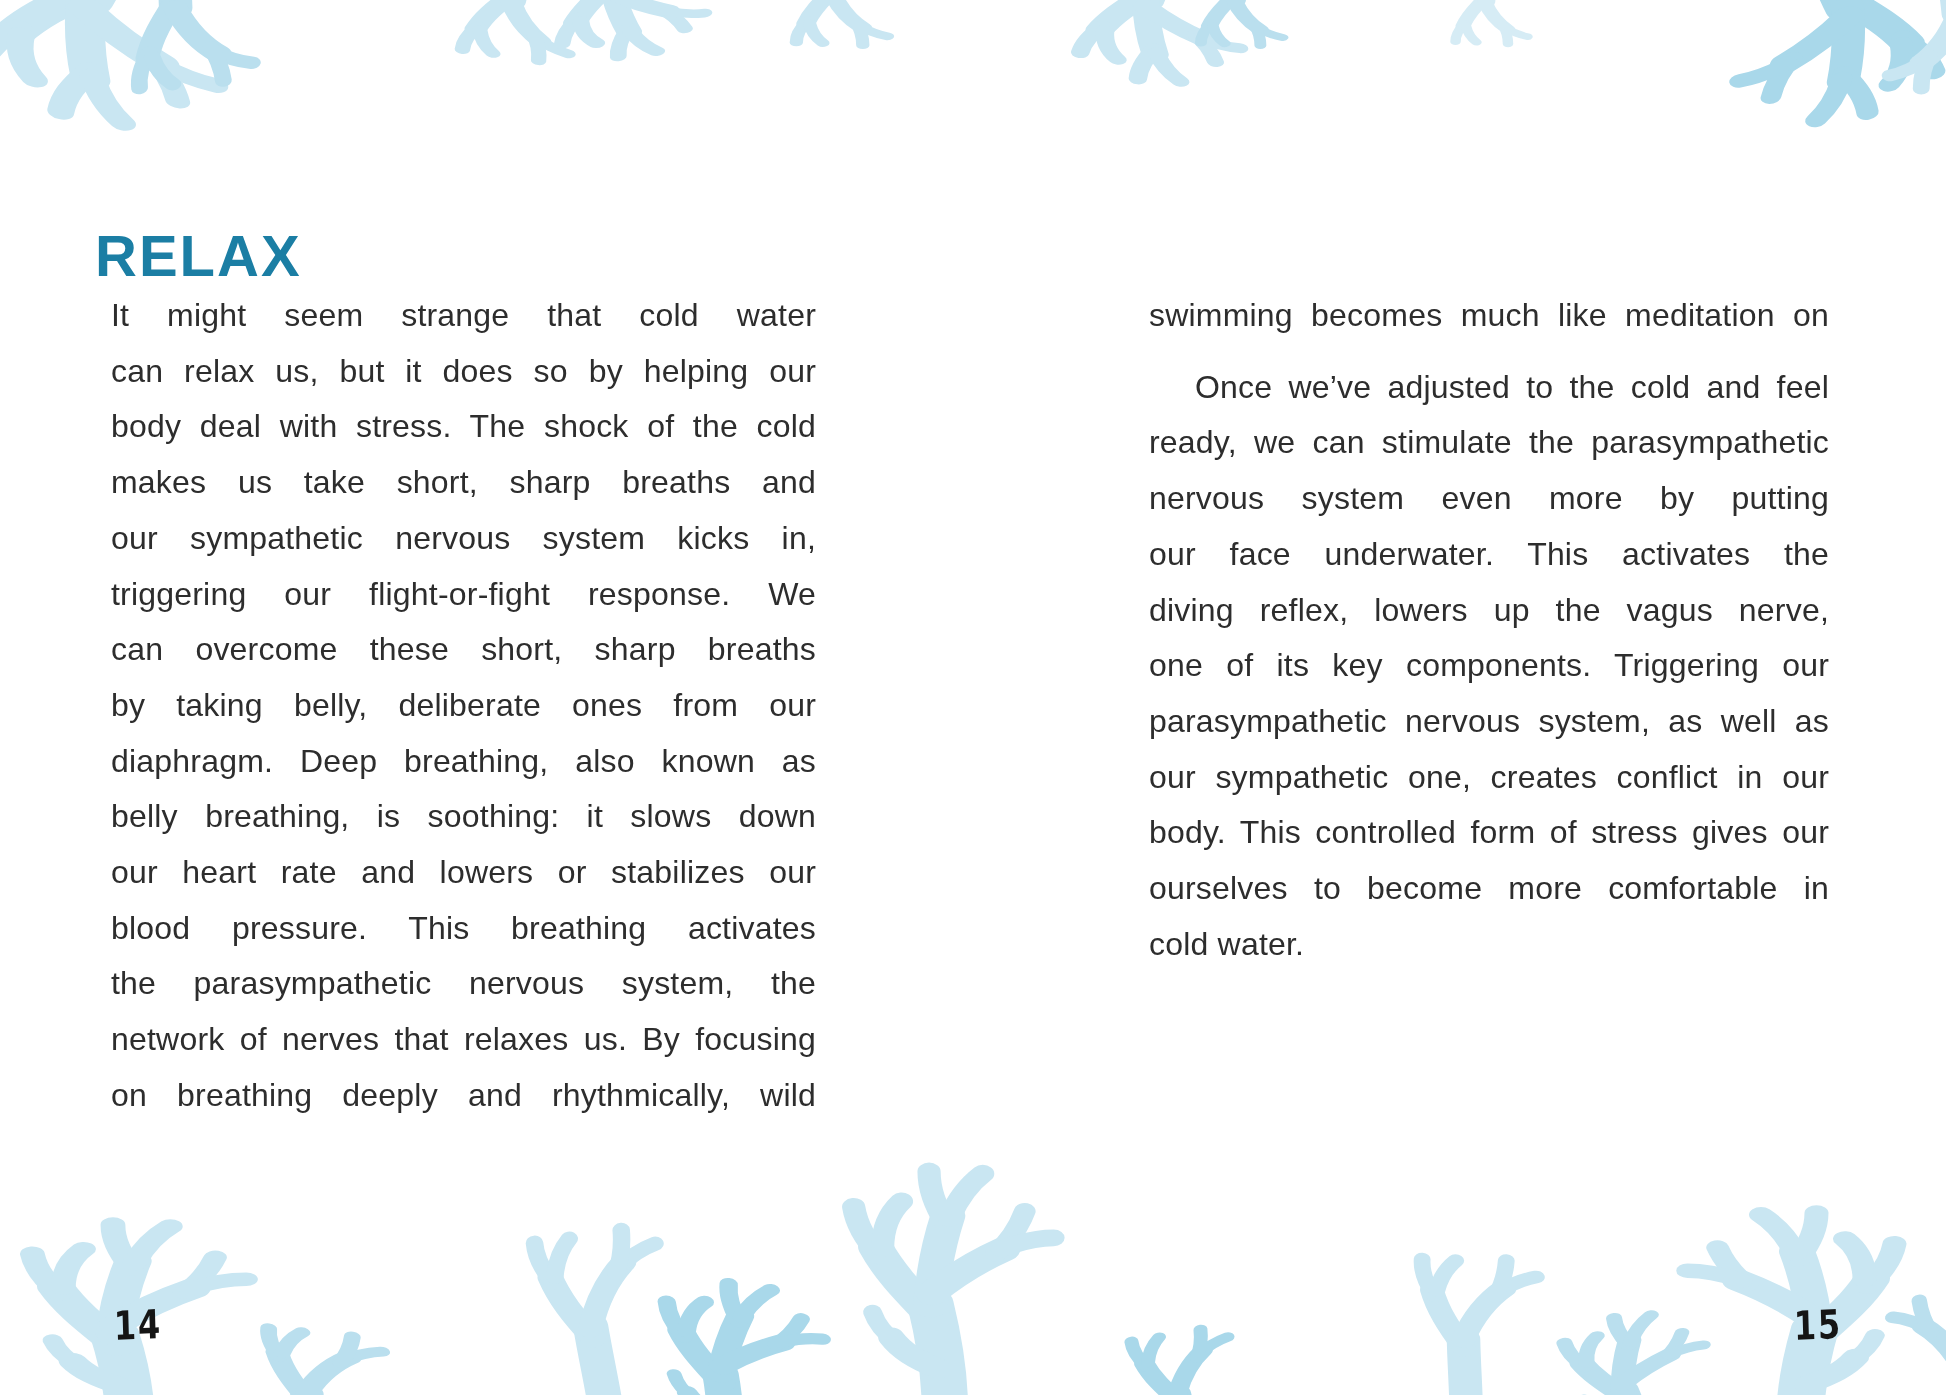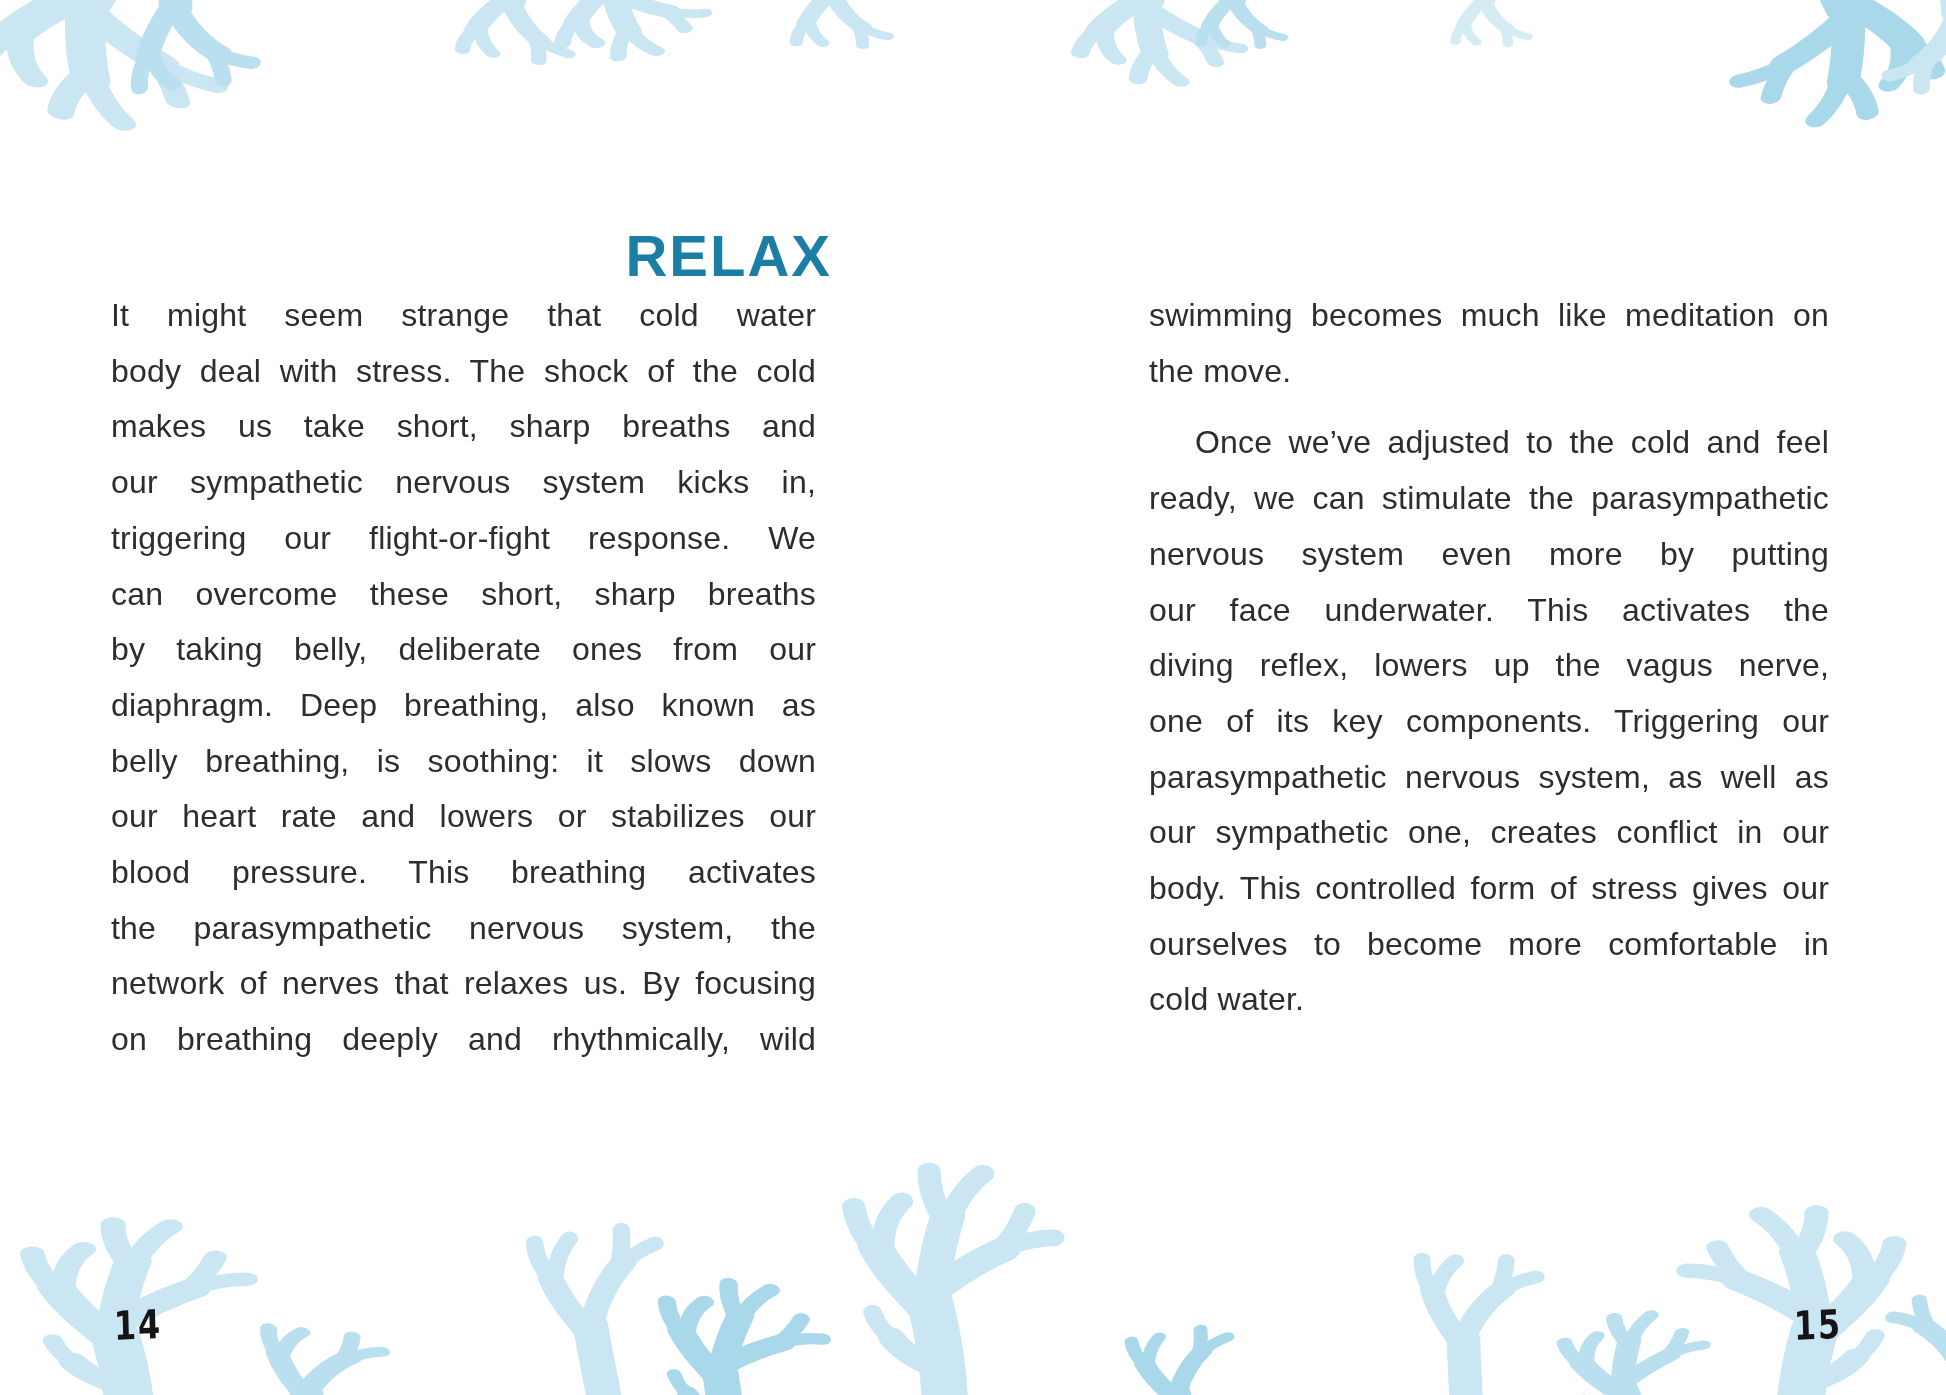--- a/index.html
+++ b/index.html
@@ -11,21 +11,21 @@
   .spread{position:absolute;inset:0;}
   
   .coral{position:absolute;pointer-events:none;}
   .coral.light{color:var(--coral-light,#c9e6f2);}
   .coral.mid{color:var(--coral-mid,#badfee);}
   .coral.dark{color:var(--coral-dark,#a9d8ea);}
   .coral.pale{color:var(--coral-light,#c9e6f2);opacity:.75;}
   
   .page-title{
     position:absolute;left:95px;top:186px;width:737px;
-    text-align:right;font-weight:bold;font-size:58px;line-height:62px;
+    text-align:left;font-weight:bold;font-size:58px;line-height:62px;
     letter-spacing:2px;color:var(--heading,#1b7ea4);
   }
   .text-col{
     position:absolute;top:272px;width:737px;
     font-size:32px;line-height:55.7px;color:var(--body,#2d2d2d);
     letter-spacing:.2px;
   }
   .col-left{left:95px;}
   .col-right{left:1133px;width:712px;}
   .para{margin:16px;}
@@ -137,41 +137,41 @@
       <use href="#coral1"></use>
     </svg>
   <svg class="coral mid" style="left:1840px;bottom:-50px;width:220px;height:230px;transform:scaleX(-1) rotate(8deg)" viewBox="0 0 200 280" preserveAspectRatio="none">
       <use href="#coral2"></use>
     </svg>
 
   <h1 class="page-title">RELAX</h1>
   <div class="text-col col-left">
       <div class="para">
         <div class="line">It might seem strange that cold water</div>
+        <div class="line">can relax us, but it does so by helping our</div>
         <div class="line">body deal with stress. The shock of the cold</div>
         <div class="line">makes us take short, sharp breaths and</div>
         <div class="line">our sympathetic nervous system kicks in,</div>
         <div class="line">triggering our flight-or-fight response. We</div>
         <div class="line">can overcome these short, sharp breaths</div>
         <div class="line">by taking belly, deliberate ones from our</div>
         <div class="line">diaphragm. Deep breathing, also known as</div>
         <div class="line">belly breathing, is soothing: it slows down</div>
         <div class="line">our heart rate and lowers or stabilizes our</div>
         <div class="line">blood pressure. This breathing activates</div>
         <div class="line">the parasympathetic nervous system, the</div>
         <div class="line">network of nerves that relaxes us. By focusing</div>
         <div class="line">on breathing deeply and rhythmically, wild</div>
       </div>
     </div>
   <div class="pagenum left">14</div>
 
   <div class="text-col col-right">
       <div class="para">
         <div class="line">swimming becomes much like meditation on</div>
-        <div class="line nojust">the move.</div>
       </div>
       <div class="para">
         <div class="line indent">Once we’ve adjusted to the cold and feel</div>
         <div class="line">ready, we can stimulate the parasympathetic</div>
         <div class="line">nervous system even more by putting</div>
         <div class="line">our face underwater. This activates the</div>
         <div class="line">diving reflex, lowers up the vagus nerve,</div>
         <div class="line">one of its key components. Triggering our</div>
         <div class="line">parasympathetic nervous system, as well as</div>
         <div class="line">our sympathetic one, creates conflict in our</div>

